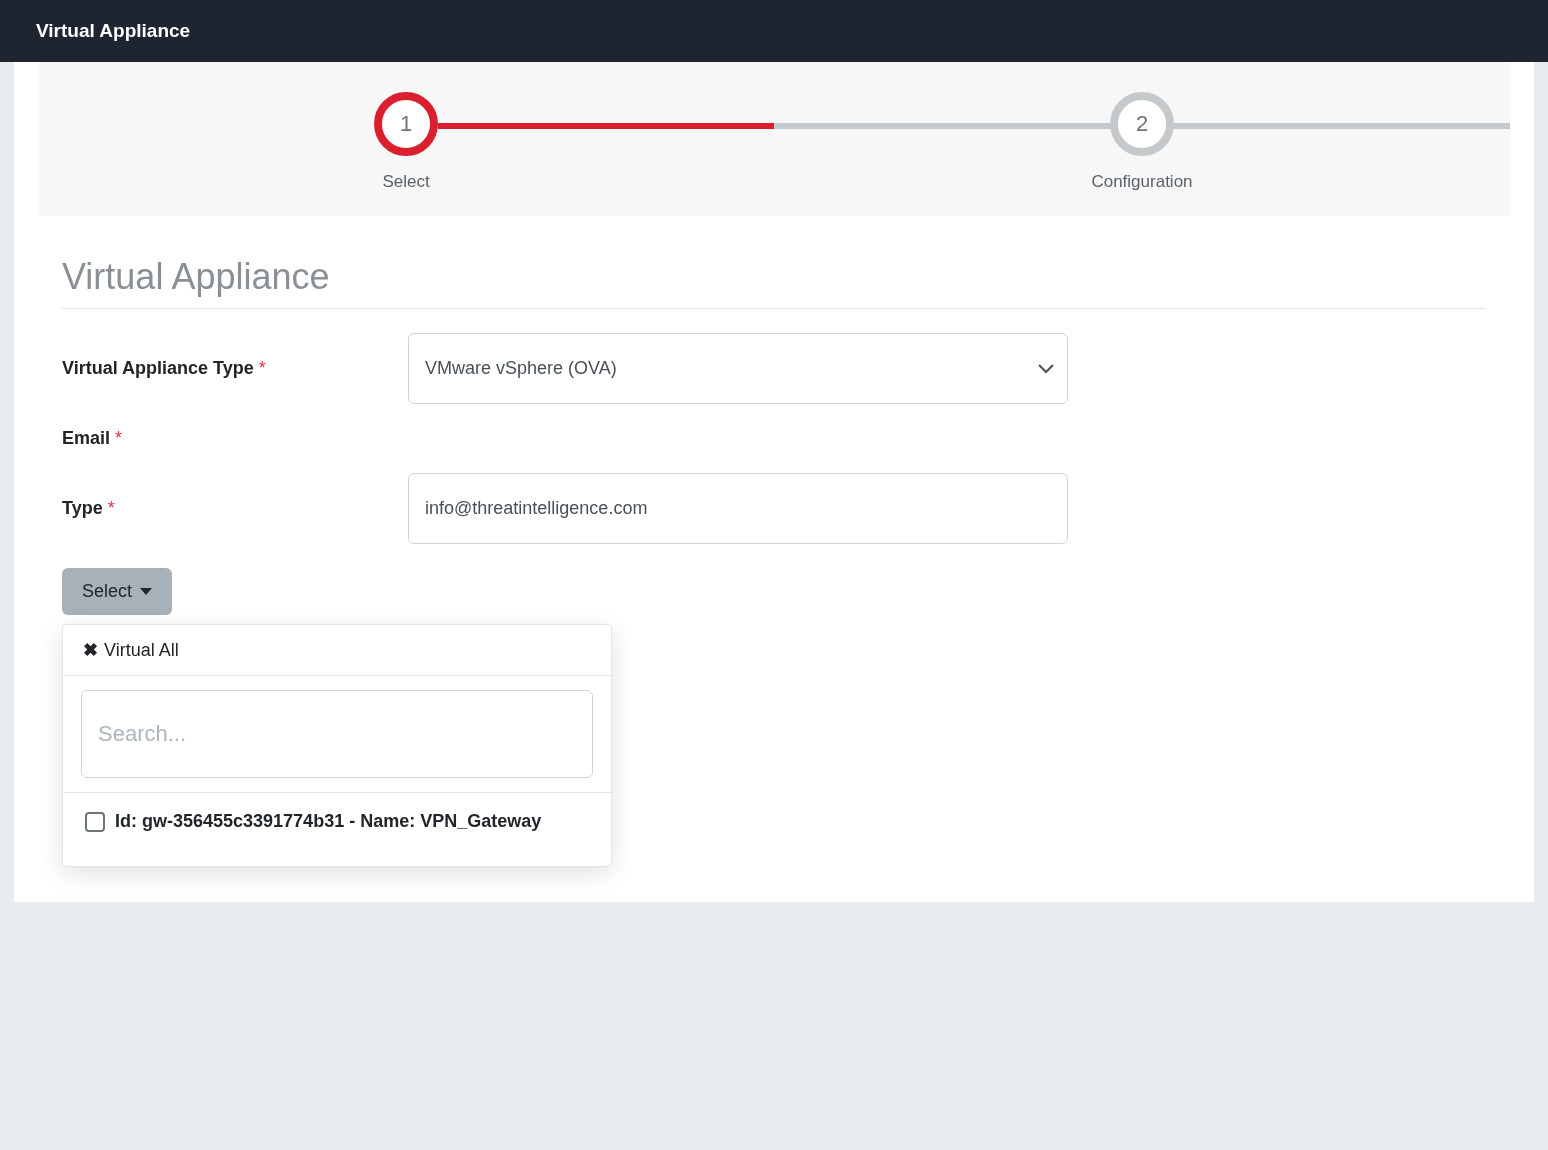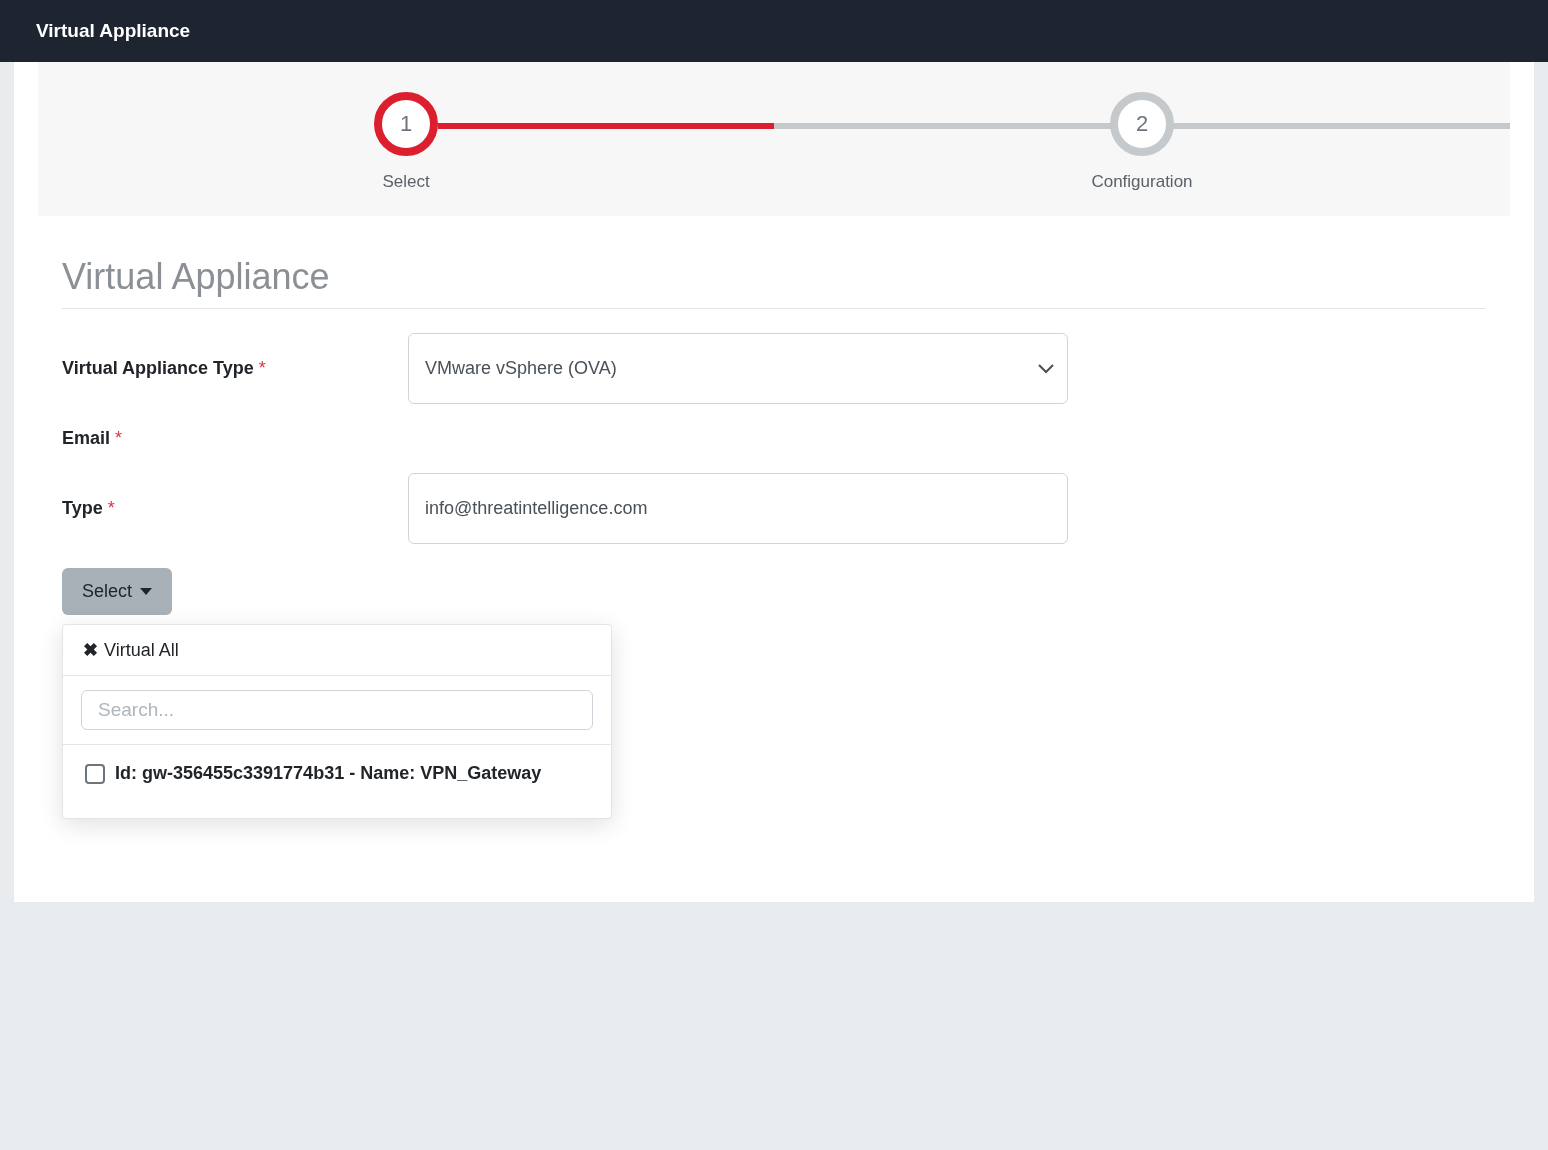--- a/index.html
+++ b/index.html
@@ -173,22 +173,22 @@
       align-items: center;
       gap: 6px;
       font-size: 18px;
     }
     .dropdown-search-wrap {
       padding: 14px 18px;
       border-bottom: 1px solid #e2e5e8;
     }
     .dropdown-search {
       width: 100%;
-      padding: 8px 16px;
-      font-size: 19px;
+      padding: 30px 16px;
+      font-size: 22px;
       border: 1px solid #ced4da;
       border-radius: 6px;
       color: #495057;
     }
     .dropdown-search::placeholder {
       color: #adb5bd;
     }
     .dropdown-item {
       padding: 18px 22px 34px 22px;
       display: flex;

